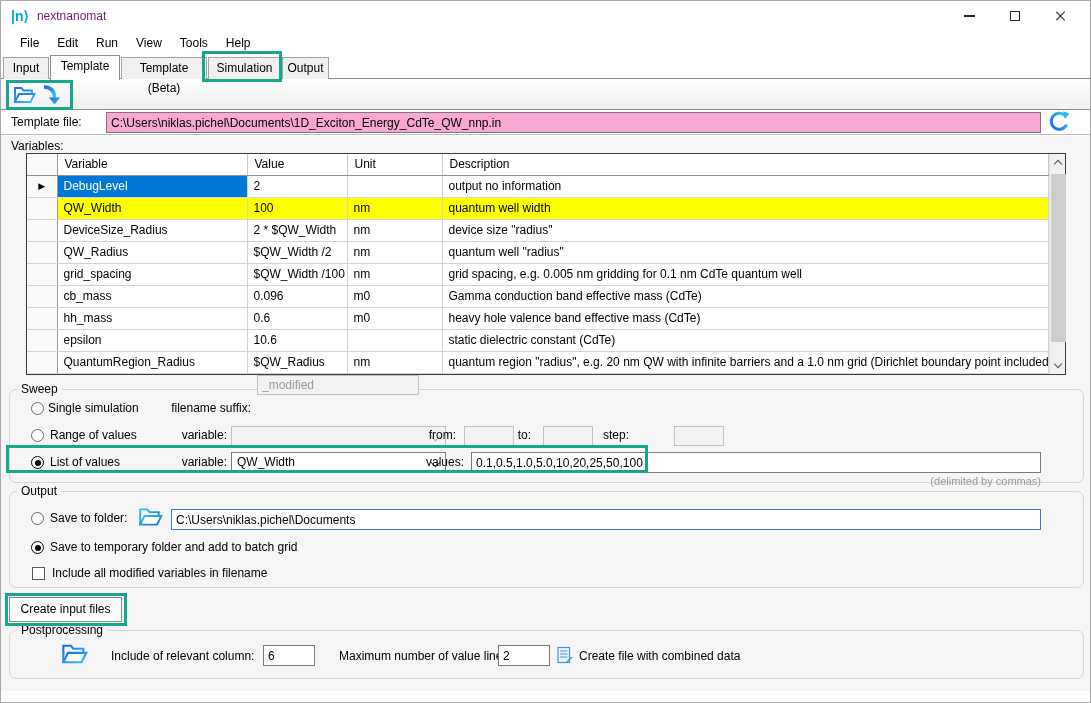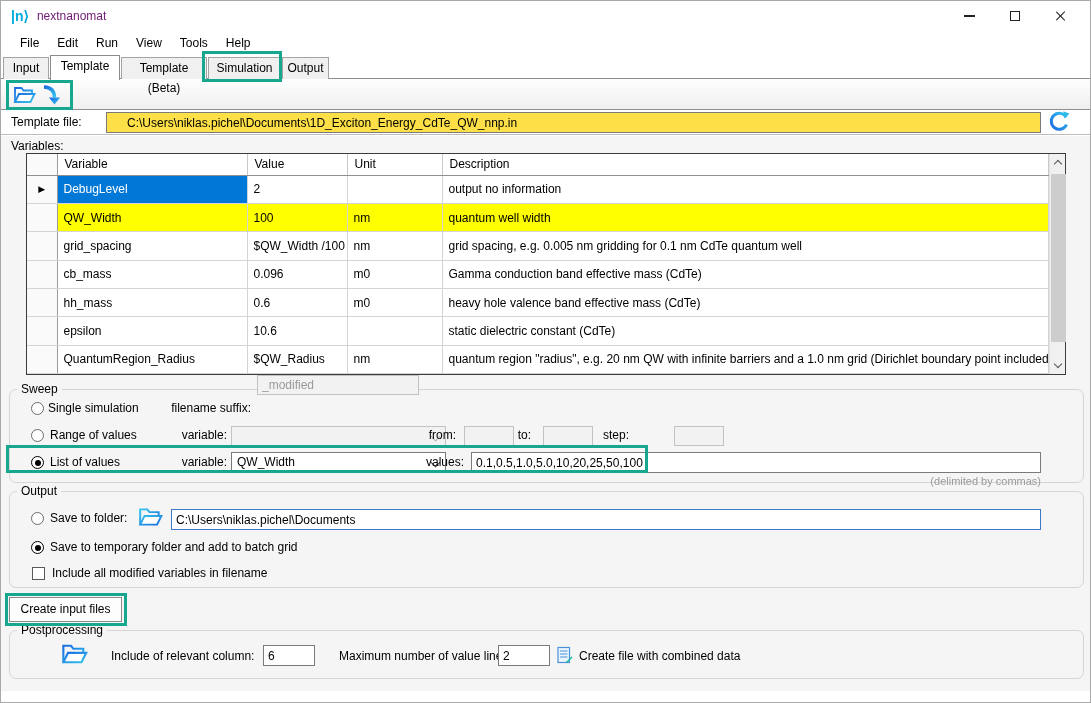--- a/index.html
+++ b/index.html
@@ -27,21 +27,21 @@
   #tabline{position:absolute;left:0;top:77px;width:100%;height:1px;background:#8c8c8c;}
   #tabs{position:absolute;left:2px;top:53px;height:25px;display:flex;align-items:flex-end;}
   .tab{height:22px;line-height:20px;text-align:center;background:#f0f0f0;border:1px solid #a3a3a3;border-bottom:none;margin-right:1px;z-index:2;}
   .tab.active{height:25px;background:#fff;z-index:3;margin-bottom:-1px;border-color:#8c8c8c;}
 
   
   #toolbar{position:absolute;left:0;top:78px;width:100%;height:31px;background:linear-gradient(#fefefe,#efefef);border-bottom:1px solid #8f8f8f;}
   .toolbtn{position:absolute;top:4px;width:24px;height:23px;display:flex;align-items:center;justify-content:center;}
   #filerow{position:absolute;left:0;top:110px;width:100%;height:24px;background:#fff;border-bottom:1px solid #bdbdbd;}
   #filelabel{position:absolute;left:10px;top:4px;}
-  #filepath{position:absolute;left:105px;top:1px;width:935px;height:21px;border:1px solid #7a7a7a;background:#fde047;font:12px "Liberation Sans",sans-serif;padding:1px 20px;}
+  #filepath{position:absolute;left:105px;top:1px;width:935px;height:21px;border:1px solid #7a7a7a;background:#f9a8d4;font:12px "Liberation Sans",sans-serif;padding:1px 4px;}
   #refreshbtn{position:absolute;left:1047px;top:-1px;width:24px;height:24px;}
 
   
   #pagebg{position:absolute;left:0;top:135px;width:100%;height:555px;background:#f5f5f5;}
 
   
   #varslabel{position:absolute;left:10px;top:138px;}
   #tablewrap{position:absolute;left:25px;top:152px;width:1040px;height:222px;border:1px solid #3c3c3c;background:#fff;display:flex;}
   #vartable{border-collapse:collapse;table-layout:fixed;width:1021px;font-size:12px;}
   #vartable col.c0{width:30px;} #vartable col.c1{width:190px;} #vartable col.c2{width:100px;} #vartable col.c3{width:95px;} #vartable col.c4{width:606px;}
@@ -200,20 +200,34 @@
           </tr>
           <tr class="hl">
             <td class="rowhdr"></td>
             <td>QW_Width</td>
             <td>100</td>
             <td>nm</td>
             <td>quantum well width</td>
           </tr>
           <tr>
             <td class="rowhdr"></td>
+            <td>DeviceSize_Radius</td>
+            <td>2 * $QW_Width</td>
+            <td>nm</td>
+            <td>device size "radius"</td>
+          </tr>
+          <tr>
+            <td class="rowhdr"></td>
+            <td>QW_Radius</td>
+            <td>$QW_Width /2</td>
+            <td>nm</td>
+            <td>quantum well "radius"</td>
+          </tr>
+          <tr>
+            <td class="rowhdr"></td>
             <td>grid_spacing</td>
             <td>$QW_Width /100</td>
             <td>nm</td>
             <td>grid spacing, e.g. 0.005 nm gridding for 0.1 nm CdTe quantum well</td>
           </tr>
           <tr>
             <td class="rowhdr"></td>
             <td>cb_mass</td>
             <td>0.096</td>
             <td>m0</td>

